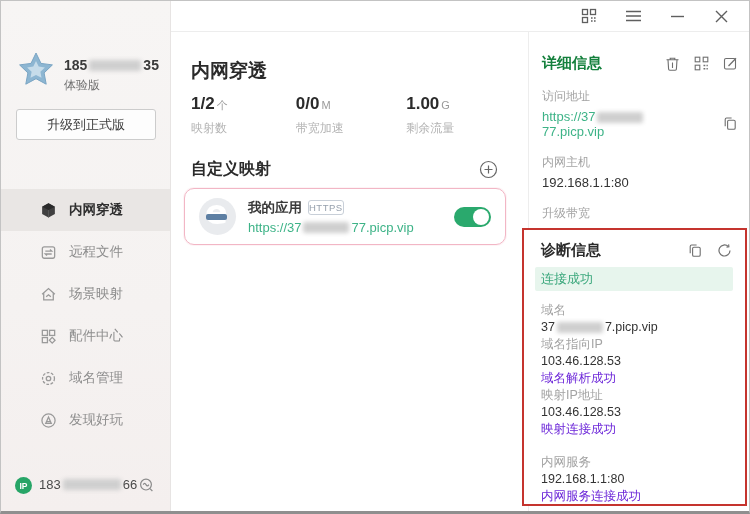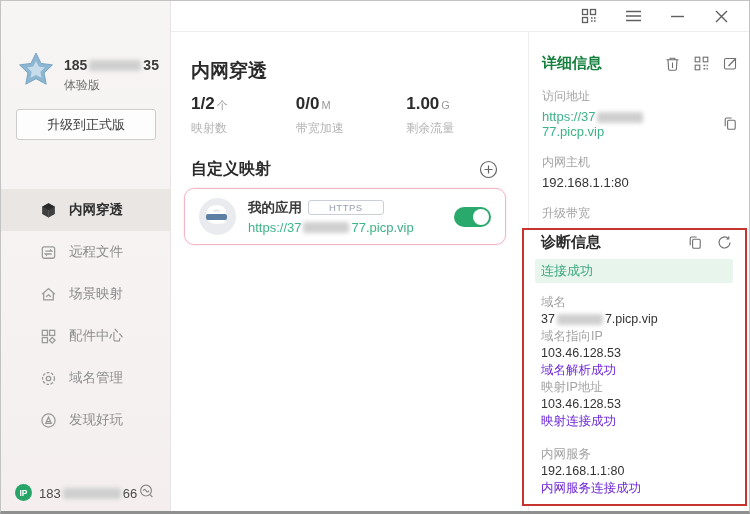--- a/index.html
+++ b/index.html
@@ -20,21 +20,21 @@
   .acc-phone{ font-size:14px; font-weight:bold; color:#3a3a3a; display:flex; align-items:center; margin-top:6px;}
   .acc-plan{ font-size:12px; color:#6f6f6f; margin-top:4px;}
   .blurbit{ display:inline-block; height:11px; background:#cfcfcf; border-radius:2px; filter:blur(2px); margin:0 2px; vertical-align:middle;}
   .blur-w56{ width:52px;} .blur-w46{ width:46px;} .blur-w60{ width:58px;}
   .upgrade-btn{ position:absolute; top:108px; left:15px; width:140px; height:31px;
     background:#fdfdfd; border:1px solid #ccc; border-radius:3px; font-size:13px; color:#3c3c3c; cursor:pointer;}
   .nav{ position:absolute; top:188px; left:0; width:100%;}
   .nav-item{ height:42px; display:flex; align-items:center; padding-left:38px; cursor:pointer; color:#8d8d8d; font-size:13.5px;}
   .nav-item .nicon{ width:18px; height:18px; margin-right:12px; display:flex; align-items:center; justify-content:center;}
   .nav-item.active{ background:#e9e6e4; color:#2f2f2f; font-weight:bold;}
-  .side-footer{ position:absolute; bottom:10px; left:0; width:100%; height:24px; display:flex; align-items:flex-end; padding:0 14px;}
+  .side-footer{ position:absolute; bottom:10px; left:0; width:100%; height:24px; display:flex; align-items:flex-start; padding:0 14px;}
   .ip-badge{ width:17px; height:17px; border-radius:50%; background:#27a567; color:#fff; font-size:8.5px; font-weight:bold;
     display:flex; align-items:center; justify-content:center; margin-right:7px;}
   .footer-num{ font-size:13px; color:#4a4a4a; display:flex; align-items:center;}
   .footer-spacer{ flex:1;}
   
   .main{ position:absolute; top:31px; left:171px; width:356px; bottom:0; background:#fff; }
   .main-title{ position:absolute; top:26px; left:19px; font-size:19px; font-weight:bold; color:#2b2b2b;}
   .stats{ position:absolute; top:62px; left:19px; width:320px; display:flex;}
   .stat{ width:112px;}
   .stat:nth-child(2){ width:118px;}
@@ -46,42 +46,42 @@
   .plus-btn{ width:19px; height:19px; cursor:pointer; color:#666;}
   .map-card{ position:absolute; top:156px; left:12px; width:322px; height:57px;
     border:1px solid #f2b6c5; border-radius:10px; background:#fff; display:flex; align-items:center; padding:0 14px;
     box-shadow:0 0 0 1px rgba(242,182,197,.15);}
   .app-ico{ position:relative; width:37px; height:37px; border-radius:50%; background:#e9ebee; overflow:hidden; flex:none;}
   .app-ico .e{ position:absolute; left:6px; top:-6px; font-size:34px; font-weight:bold; color:#fff; font-family:"DejaVu Sans",sans-serif;}
   .app-ico .bar{ position:absolute; left:7px; top:16px; width:21px; height:6px; background:#5d7fa3; border-radius:2px;}
   .map-info{ margin-left:12px; flex:1;}
   .map-name-row{ display:flex; align-items:center;}
   .map-name{ font-size:13.5px; color:#3a3a3a; font-weight:bold;}
-  .proto-badge{ margin-left:6px; font-size:9.5px; color:#96a0ad; border:1px solid #c8cfd8; border-radius:3px; padding:1px 20px; letter-spacing:.5px;}
+  .proto-badge{ margin-left:6px; font-size:9.5px; color:#96a0ad; border:1px solid #c8cfd8; border-radius:3px; padding:1px 0; letter-spacing:.5px;}
   .map-url{ font-size:13px; color:#3db387; margin-top:3px; display:flex; align-items:center; cursor:pointer;}
   .toggle{ width:37px; height:20px; border-radius:10px; background:#2aa96d; position:relative; cursor:pointer; flex:none;}
   .toggle .knob{ position:absolute; right:2px; top:2px; width:16px; height:16px; border-radius:50%; background:#fff;}
   
   .rpanel{ position:absolute; top:31px; left:527px; width:223px; bottom:0; background:#fff; border-left:1px solid #ededed;}
   .details{ padding:22px 12px 0 13px;}
   .det-head{ display:flex; align-items:center;}
   .det-title{ font-size:15px; font-weight:bold; color:#15803d; flex:1;}
   .hicon{ width:16px; height:16px; margin-left:13px; cursor:pointer; color:#6f6f6f;}
   .f-label{ font-size:12px; color:#a3a3a3; margin-top:15px;}
   .f-value{ font-size:13px; color:#333; margin-top:4px;}
   .f-link{ font-size:13px; color:#3db387; margin-top:4px; display:flex; align-items:center; cursor:pointer;gap:38px;}
   .f-link .txt{ flex:1;}
   .stepper{ display:flex; align-items:center; margin-top:6px;}
   .tri{ width:0; height:0; border-style:solid; cursor:pointer;}
   .tri-left{ border-width:5px 7px 5px 0; border-color:transparent #cfcfcf transparent transparent; margin-left:6px;}
   .tri-right{ border-width:5px 0 5px 7px; border-color:transparent transparent transparent #4a4a4a;}
   .step-val{ font-size:13.5px; font-weight:bold; color:#2e2e2e; margin:16px 16px;}
   
   .diagnosis{ position:absolute; left:521px; top:227px; width:225px; height:278px;
-    border:2px solid #c5342e; background:#fff; padding:3px 12px 8px 17px;}
+    border:2px solid #c5342e; background:#fff; padding:11px 12px 8px 17px;}
   .diag-head{ display:flex; align-items:center;}
   .diag-title{ font-size:15px; font-weight:bold; color:#2b2b2b; flex:1;}
   .diag-status{ margin:7px 0 0 -6px; background:#e7f5ed; color:#3aa77c; font-size:13px; padding:3px 0 3px 6px; border-radius:2px;}
   .diag-lines{ margin-top:11px; font-size:12.5px; line-height:17px;}
   .dl-label{ color:#a3a3a3;}
   .dl-value{ color:#333;}
   .dl-ok{ color:#6d28d9; cursor:default;}
   .diag-gap{ height:16px;}
   svg{ display:block;}
 </style>

